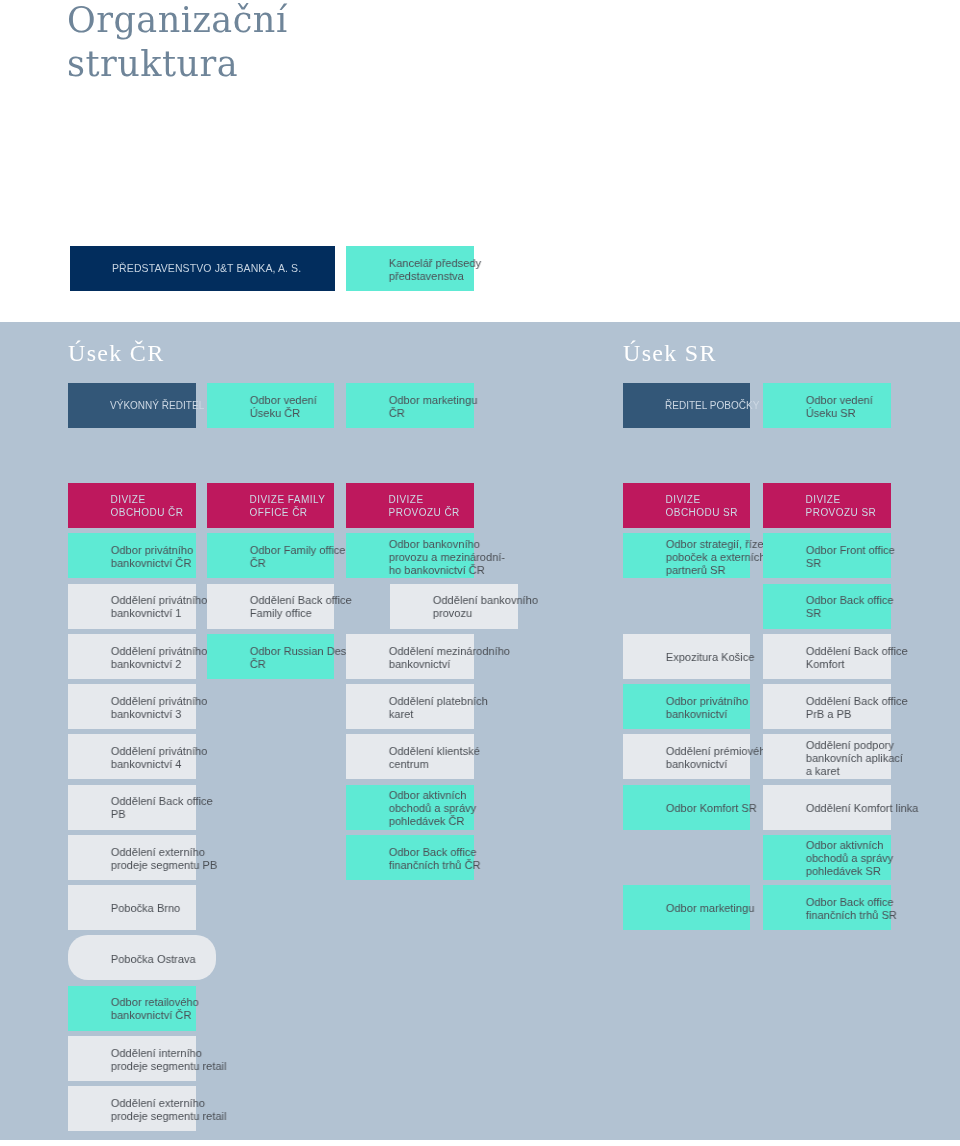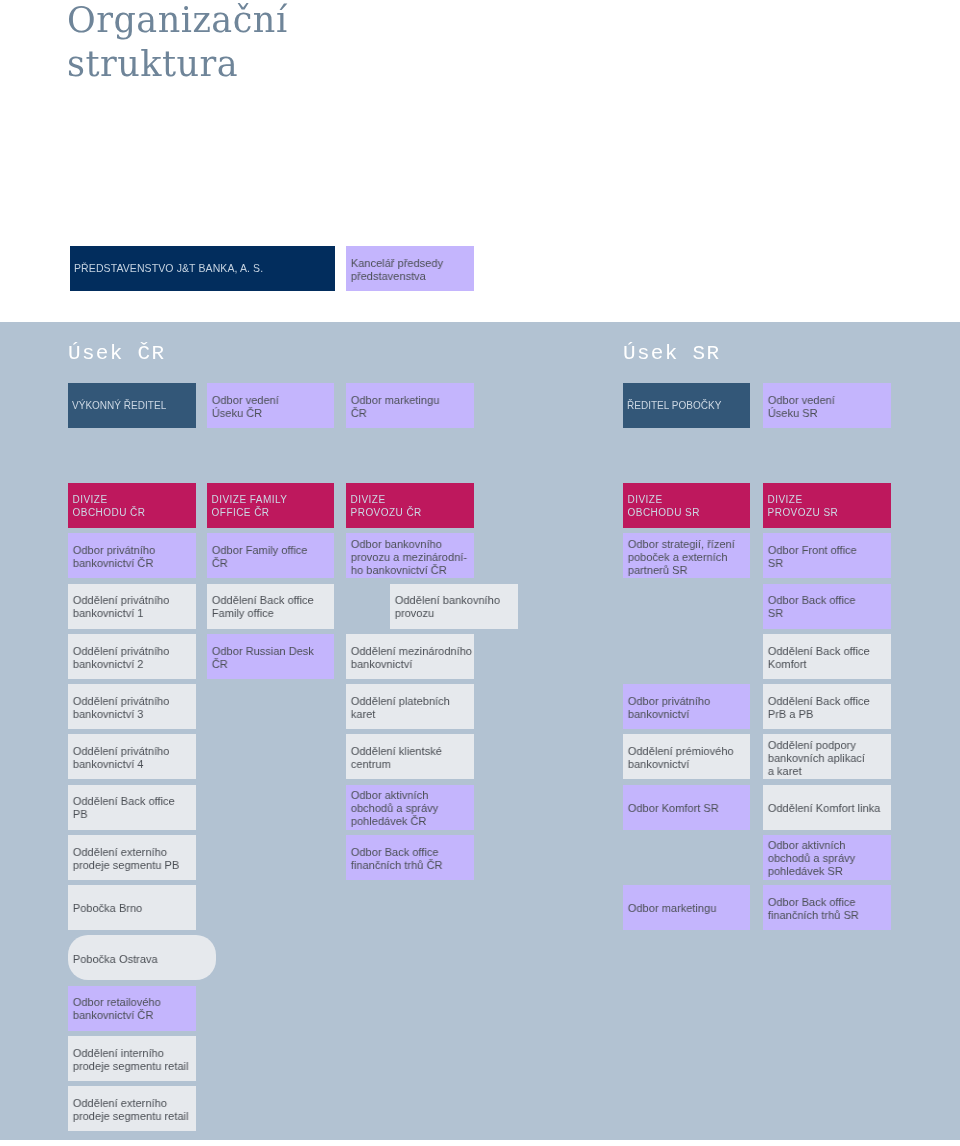--- a/index.html
+++ b/index.html
@@ -14,41 +14,41 @@
   .bg-band{position:absolute;left:0;top:322px;width:960px;height:818px;background:#b2c2d2;}
 
   .page-title{
     position:absolute;left:67px;top:-2px;
     font-family:"DejaVu Serif",serif;
     font-size:35px;line-height:44px;letter-spacing:0.5px;
     color:#6f8599;
     white-space:pre-line;
   }
 
-  .box{position:absolute;box-sizing:border-box;display:flex;align-items:center;}
+  .box{position:absolute;box-sizing:border-box;display:flex;align-items:center;padding-left:38px;}
   .box .tx, .page-title, .secthead{will-change:transform;}
   .box .tx{white-space:pre;padding-left:5px;padding-right:4px;width:100%;}
 
   .box-board{background:#022d5d;}
   .box-board .tx{color:#c5d2e0;font-size:10.5px;letter-spacing:0.1px;line-height:13px;padding-left:4px;}
   .box-dir{background:#335778;}
   .box-dir .tx{color:#ccd7e3;font-size:10px;letter-spacing:0.02px;line-height:13px;padding-left:4px;}
   .box-head{background:#be185d;}
   .box-head .tx{color:#ccd9e5;font-size:10px;letter-spacing:0.45px;line-height:12.6px;
      padding-left:4.6px;padding-top:3px;}
-  .box-dept{background:#c4b5fd;}
+  .box-dept{background:#5eead4;}
   .box-sect{background:#e6e9ed;}
   .box-dept .tx,.box-sect .tx{color:#4b4f55;font-size:11.5px;line-height:12.8px;
     position:relative;top:1px;
     transform:scaleX(0.962);transform-origin:left center;}
 
   .secthead{
     position:absolute;
-    font-family:Liberation Mono, monospace;
-    font-size:21px;line-height:21px;letter-spacing:1.3px;color:#ffffff;white-space:pre;
+    font-family:Liberation Serif, serif;
+    font-size:24px;line-height:21px;letter-spacing:1.3px;color:#ffffff;white-space:pre;
   }
 </style>
 </head>
 <body>
 
 <div id="page">
   <div class="bg-band"></div>
   <div class="page-title">Organizační
 struktura</div>
 
@@ -187,20 +187,23 @@
 
   <div class="box box-head" style="left:623px;top:483px;width:127px;height:45px;">
     <span class="tx">DIVIZE
 OBCHODU SR</span>
   </div>
   <div class="box box-dept" style="left:623px;top:533.27px;width:127px;height:45px;">
     <span class="tx">Odbor strategií, řízení
 poboček a externích
 partnerů SR</span>
   </div>
+  <div class="box box-sect" style="left:623px;top:633.81px;width:127px;height:45px;">
+    <span class="tx">Expozitura Košice</span>
+  </div>
   <div class="box box-dept" style="left:623px;top:684.08px;width:127px;height:45px;">
     <span class="tx">Odbor privátního
 bankovnictví</span>
   </div>
   <div class="box box-sect" style="left:623px;top:734.35px;width:127px;height:45px;">
     <span class="tx">Oddělení prémiového
 bankovnictví</span>
   </div>
   <div class="box box-dept" style="left:623px;top:784.62px;width:127px;height:45px;">
     <span class="tx">Odbor Komfort SR</span>

